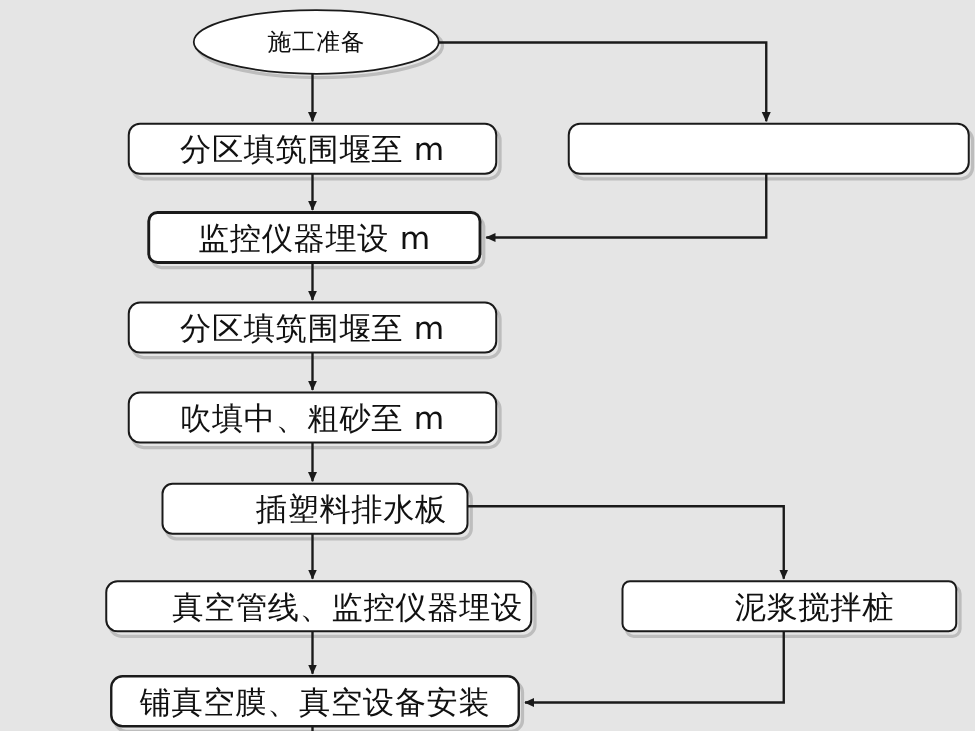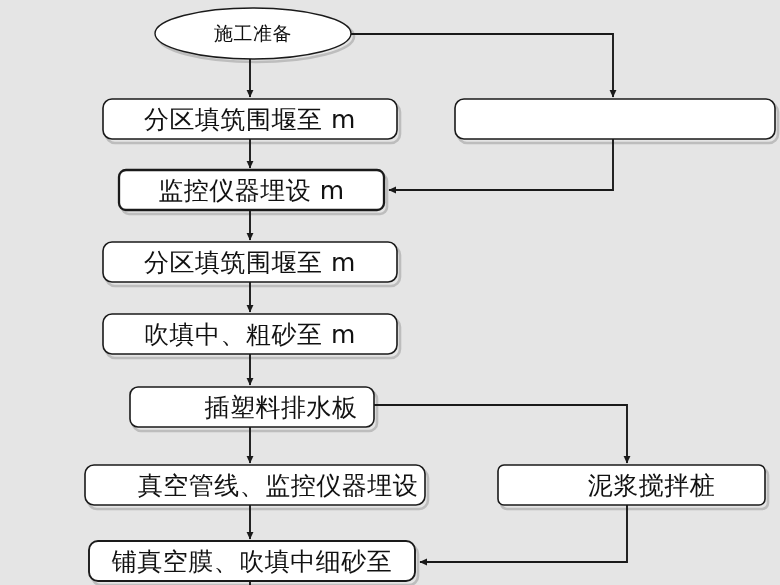--- a/index.html
+++ b/index.html
@@ -117,15 +117,15 @@
   <div class="node-label" style="left:103px; top:242px; width:294px; height:40px;">分区填筑围堰至  m</div>
 
   <div class="node-label" style="left:103px; top:314px; width:294px; height:40px;text-align:center;">吹填中、粗砂至  m</div>
 
   <div class="node-label" style="left:130px; top:387px; width:244px; height:40px;margin-left:29px;">插塑料排水板</div>
 
   <div class="node-label" style="left:85px; top:465px; width:340px; height:40px;margin-left:23px;">真空管线、监控仪器埋设</div>
 
   <div class="node-label" style="left:498px; top:465px; width:267px; height:40px;padding-left:20px;">泥浆搅拌桩</div>
 
-  <div class="node-label" style="left:89px; top:541px; width:326px; height:40px;">铺真空膜、吹填中细砂至</div>
+  <div class="node-label" style="left:89px; top:541px; width:326px; height:40px;">铺真空膜、真空设备安装</div>
 
 </div>
 
 </body></html>

